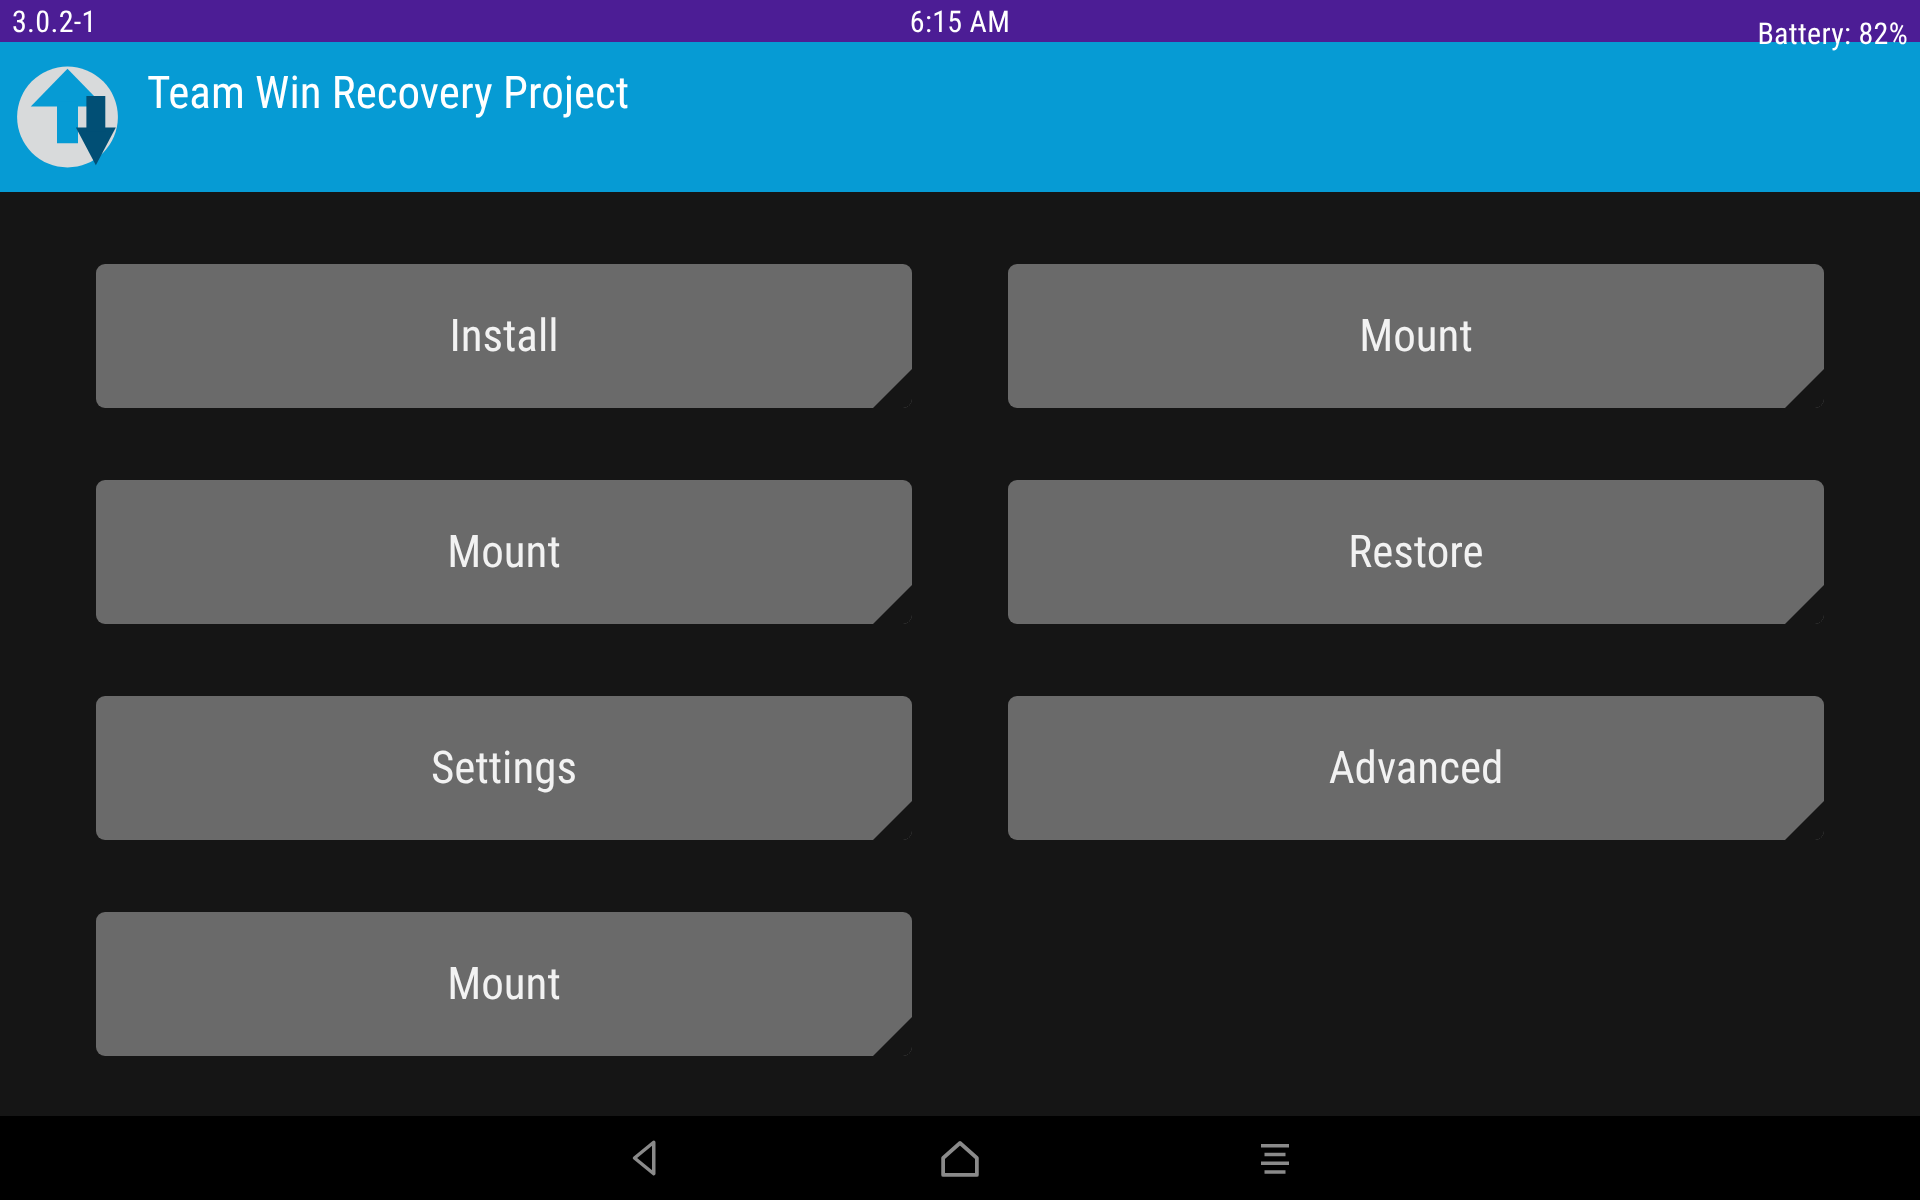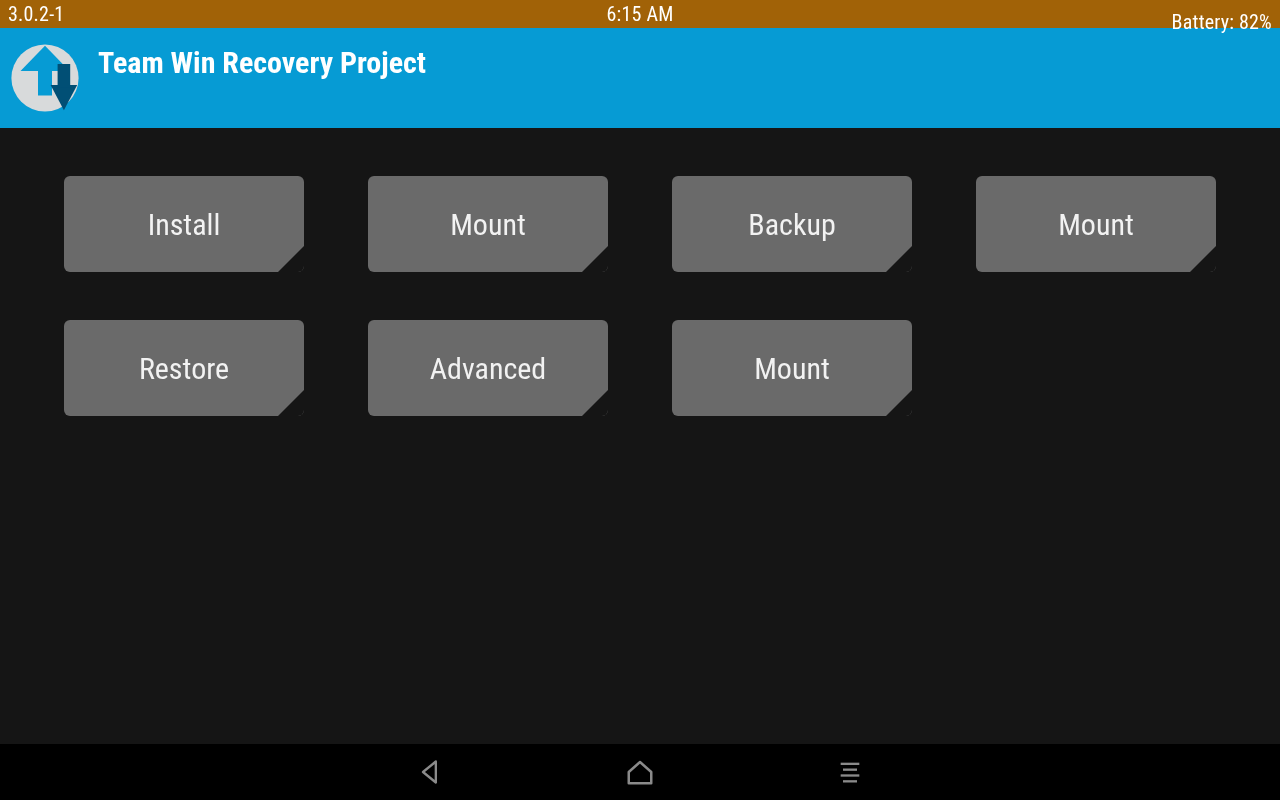--- a/index.html
+++ b/index.html
@@ -9,21 +9,21 @@
     overflow: hidden;
     font-family: "Roboto Condensed", "Roboto", "Arial Narrow", Arial, sans-serif;
     background: #000;
     color: #e6e6e6;
     font-stretch: condensed;
   }
 
   
   .status-bar {
     height: 28px;
-    background: #a16207;
+    background: #4c1d95;
     display: flex;
     align-items: center;
     font-size: 20px;
     color: #fff;
     padding: 0 8px;
     letter-spacing: 0.2px;
     justify-content: center;
   }
   .status-left  { flex: 1; text-align: left; }
   .status-center{ flex: 1; text-align: center; }
@@ -34,33 +34,33 @@
     height: 100px;
     background: #069bd4;
     display: flex;
     align-items: center;
     padding-left: 10px;
     gap: 18px;
   }
   .header-title {
     color: #fff;
     font-size: 30px;
-    font-weight: 700;
+    font-weight: 400;
     margin-top: -32px;
   }
   .logo {
     width: 70px; height: 70px; flex: 0 0 70px;
   }
 
   
   .main {
     height: calc(800px - 28px - 100px - 56px);
     background: #151515;
     display: grid;
-    grid-template-columns: 1fr 1fr 1fr 1fr;
+    grid-template-columns: 1fr 1fr;
     grid-template-rows: repeat(4, 1fr);
     column-gap: 64px;
     row-gap: 48px;
     padding: 48px 64px 40px 64px;
   }
   .tile {
     position: relative;
     background: #6a6a6a;
     color: #f2f2f2;
     font-size: 30px;
@@ -123,27 +123,27 @@
 </div>
 
 <div class="main">
   <div class="tile">
       <span>Install</span>
     </div>
   <div class="tile">
       <span>Mount</span>
     </div>
   <div class="tile">
-      <span>Backup</span>
-    </div>
-  <div class="tile">
       <span>Mount</span>
     </div>
   <div class="tile">
       <span>Restore</span>
+    </div>
+  <div class="tile">
+      <span>Settings</span>
     </div>
   <div class="tile">
       <span>Advanced</span>
     </div>
   <div class="tile">
       <span>Mount</span>
     </div>
 </div>
 
 <div class="navbar">

